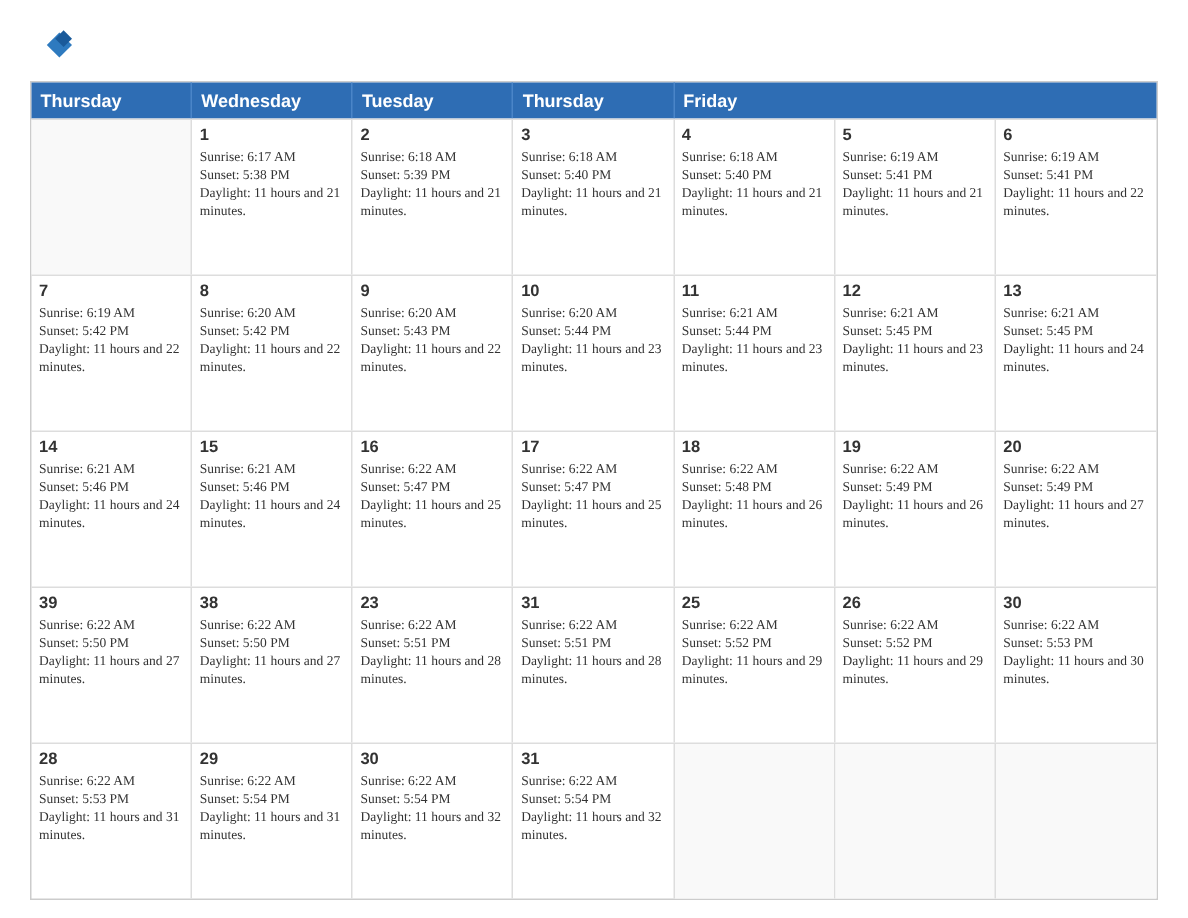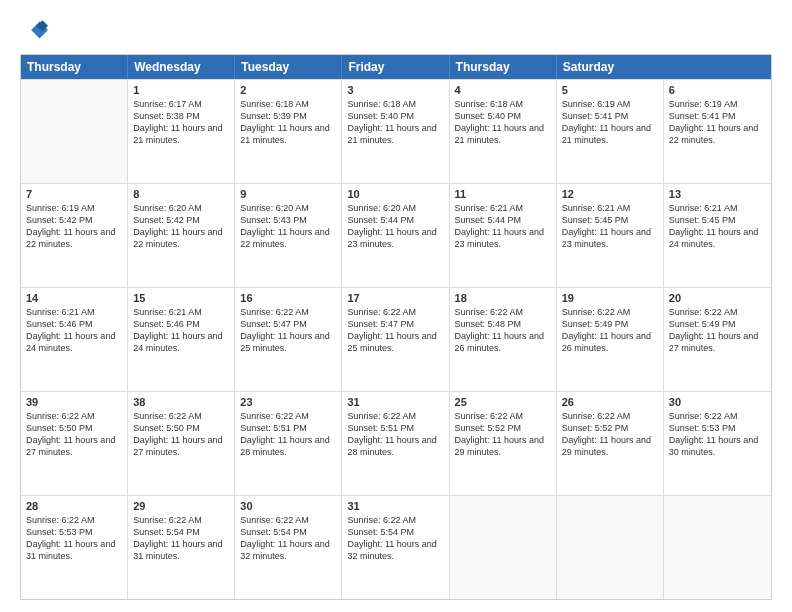--- a/index.html
+++ b/index.html
@@ -96,20 +96,21 @@
     .cal-day-num {
       font-size: 11px;
       font-weight: bold;
       display: block;
       margin-bottom: 2px;
     }
     .cal-cell-text {
       font-size: 9px;
       line-height: 1.35;
       color: #333;
+      font-family: Liberation Serif, serif;
     }
   </style>
 </head>
 <body>
 
 <div class="page">
   <div class="header">
     <div class="logo">
       <svg class="logo-icon" viewBox="0 0 40 40">
         <polygon points="28,8 40,20 28,32 16,20" fill="#2e7abf"></polygon>
@@ -124,23 +125,22 @@
       <div class="title-main"></div>
       <div class="title-sub"></div>
     </div>
   </div>
 
   <div class="calendar">
     <div class="cal-header-row">
     <div class="cal-header-cell">Thursday</div>
         <div class="cal-header-cell">Wednesday</div>
         <div class="cal-header-cell">Tuesday</div>
+        <div class="cal-header-cell">Thursday</div>
         <div class="cal-header-cell">Friday</div>
-        <div class="cal-header-cell">Thursday</div>
-        <div class="cal-header-cell">Saturday</div>
       </div>
     <div class="cal-body">
     <div class="cal-week">
           <div class="cal-cell empty"></div>
           <div class="cal-cell">
             <span class="cal-day-num">1</span>
             <div class="cal-cell-text">Sunrise: 6:17 AM<br>Sunset: 5:38 PM<br>Daylight: 11 hours and 21 minutes.</div>
           </div>
           <div class="cal-cell">
             <span class="cal-day-num">2</span>

